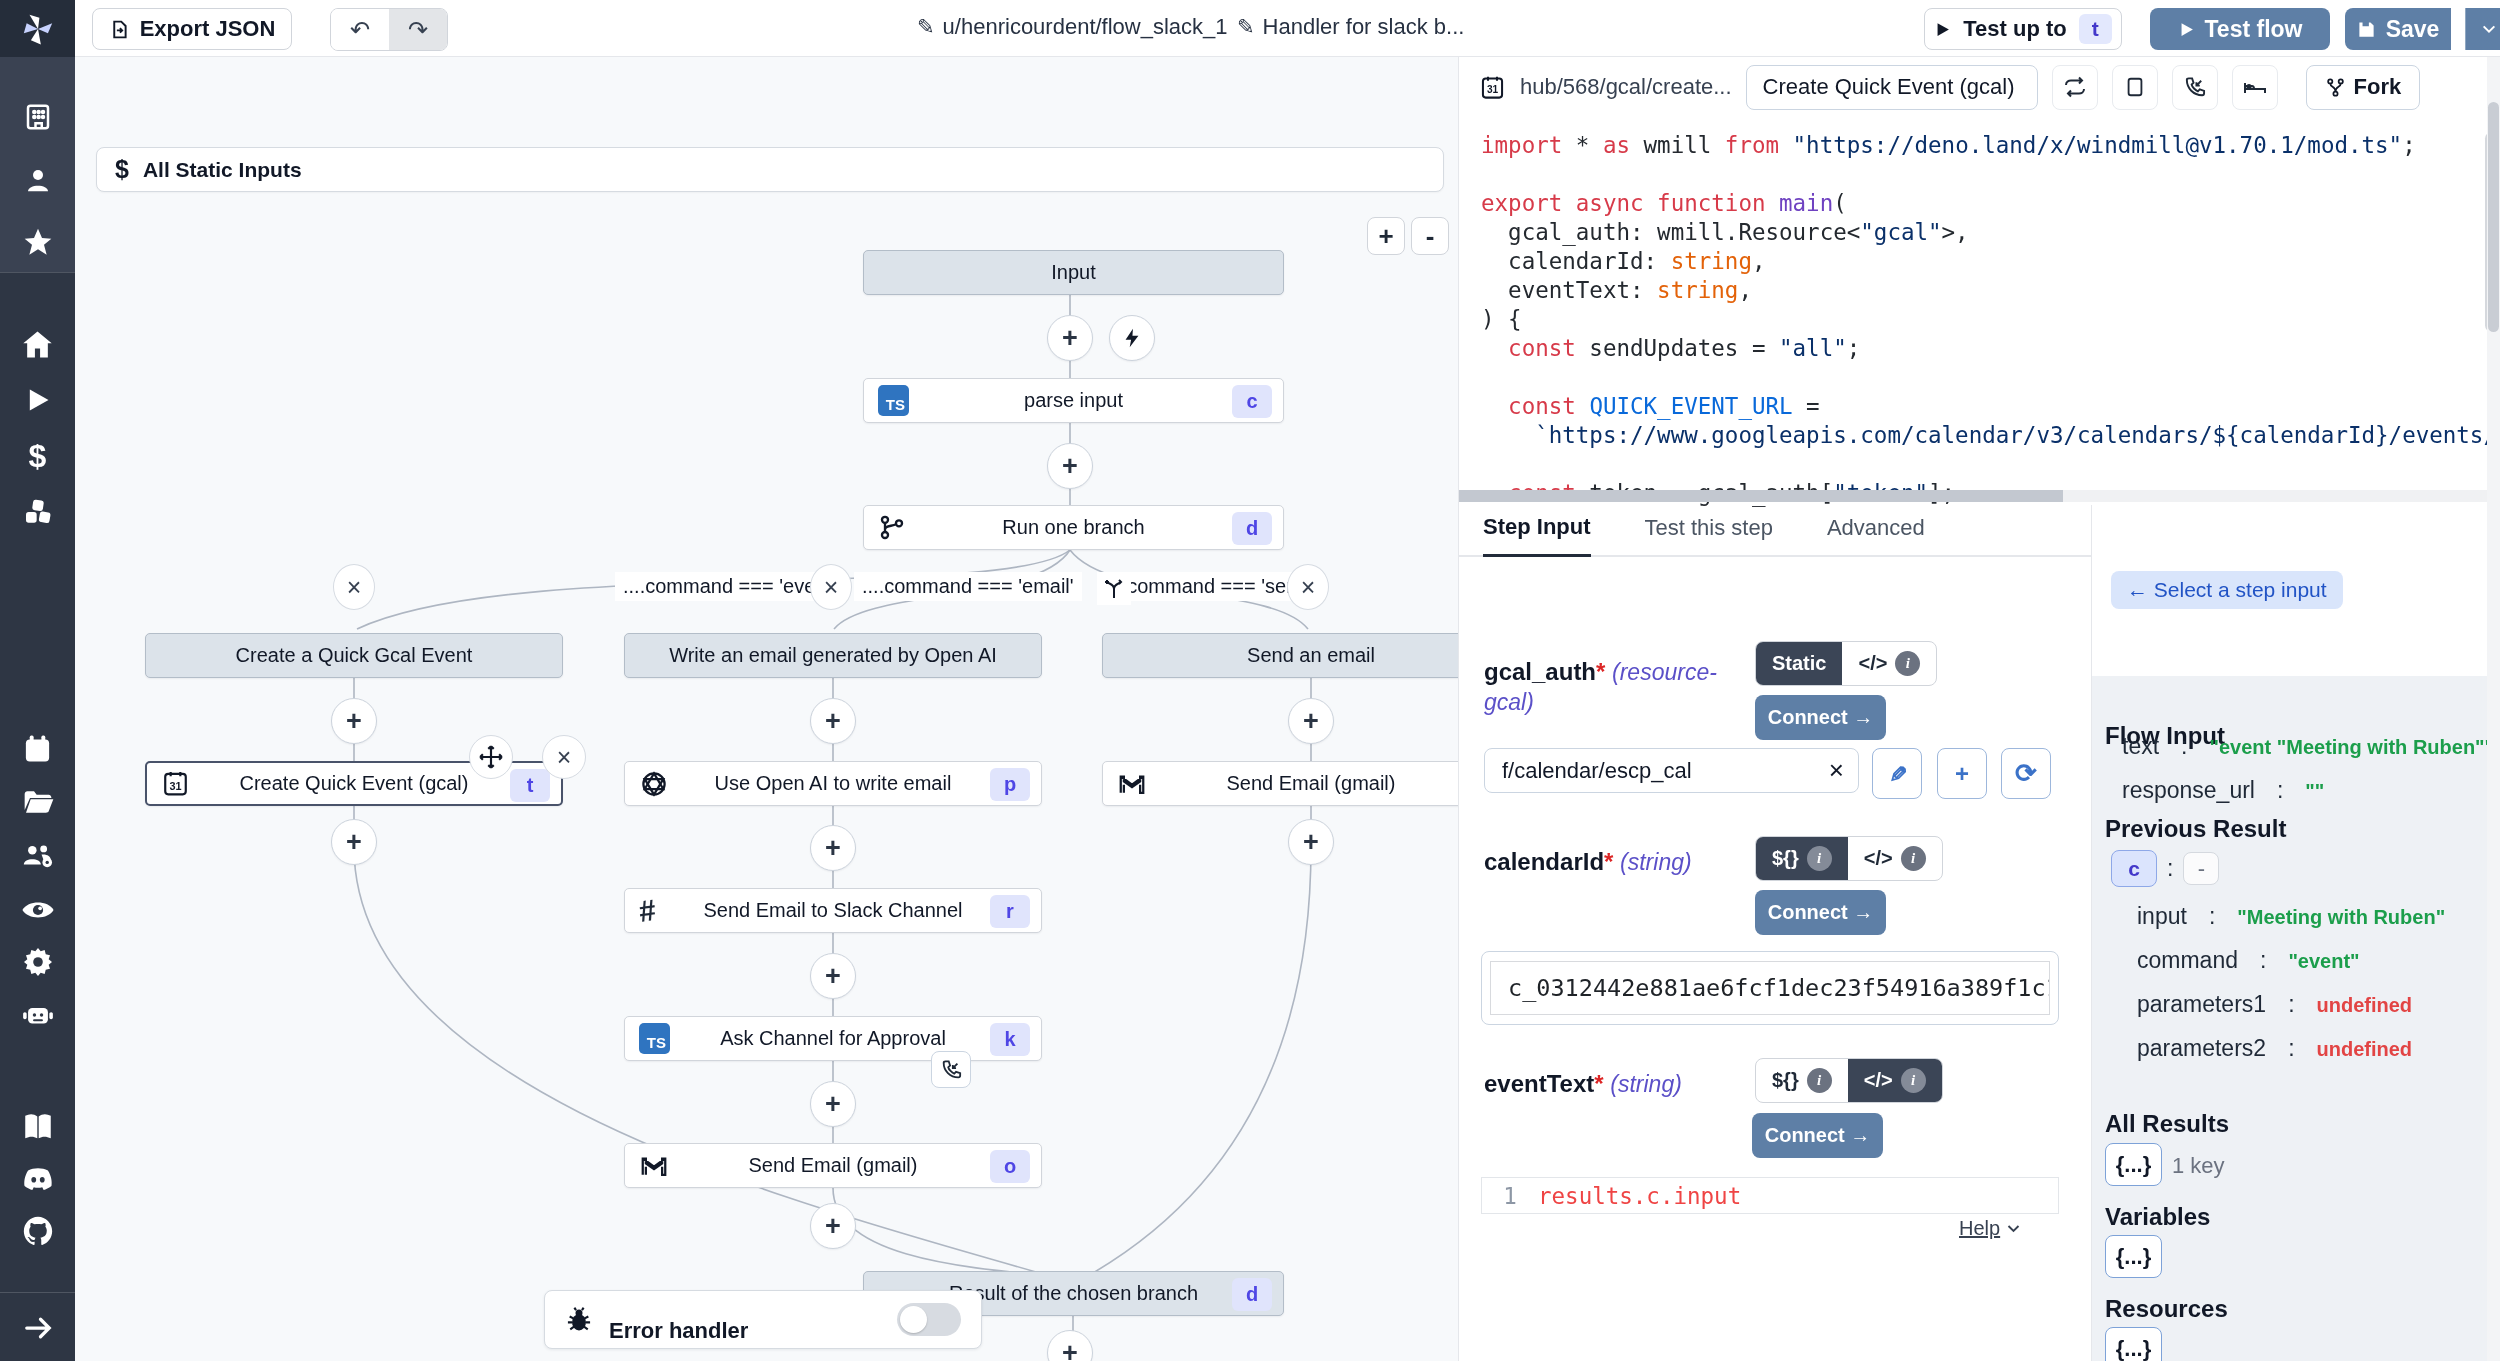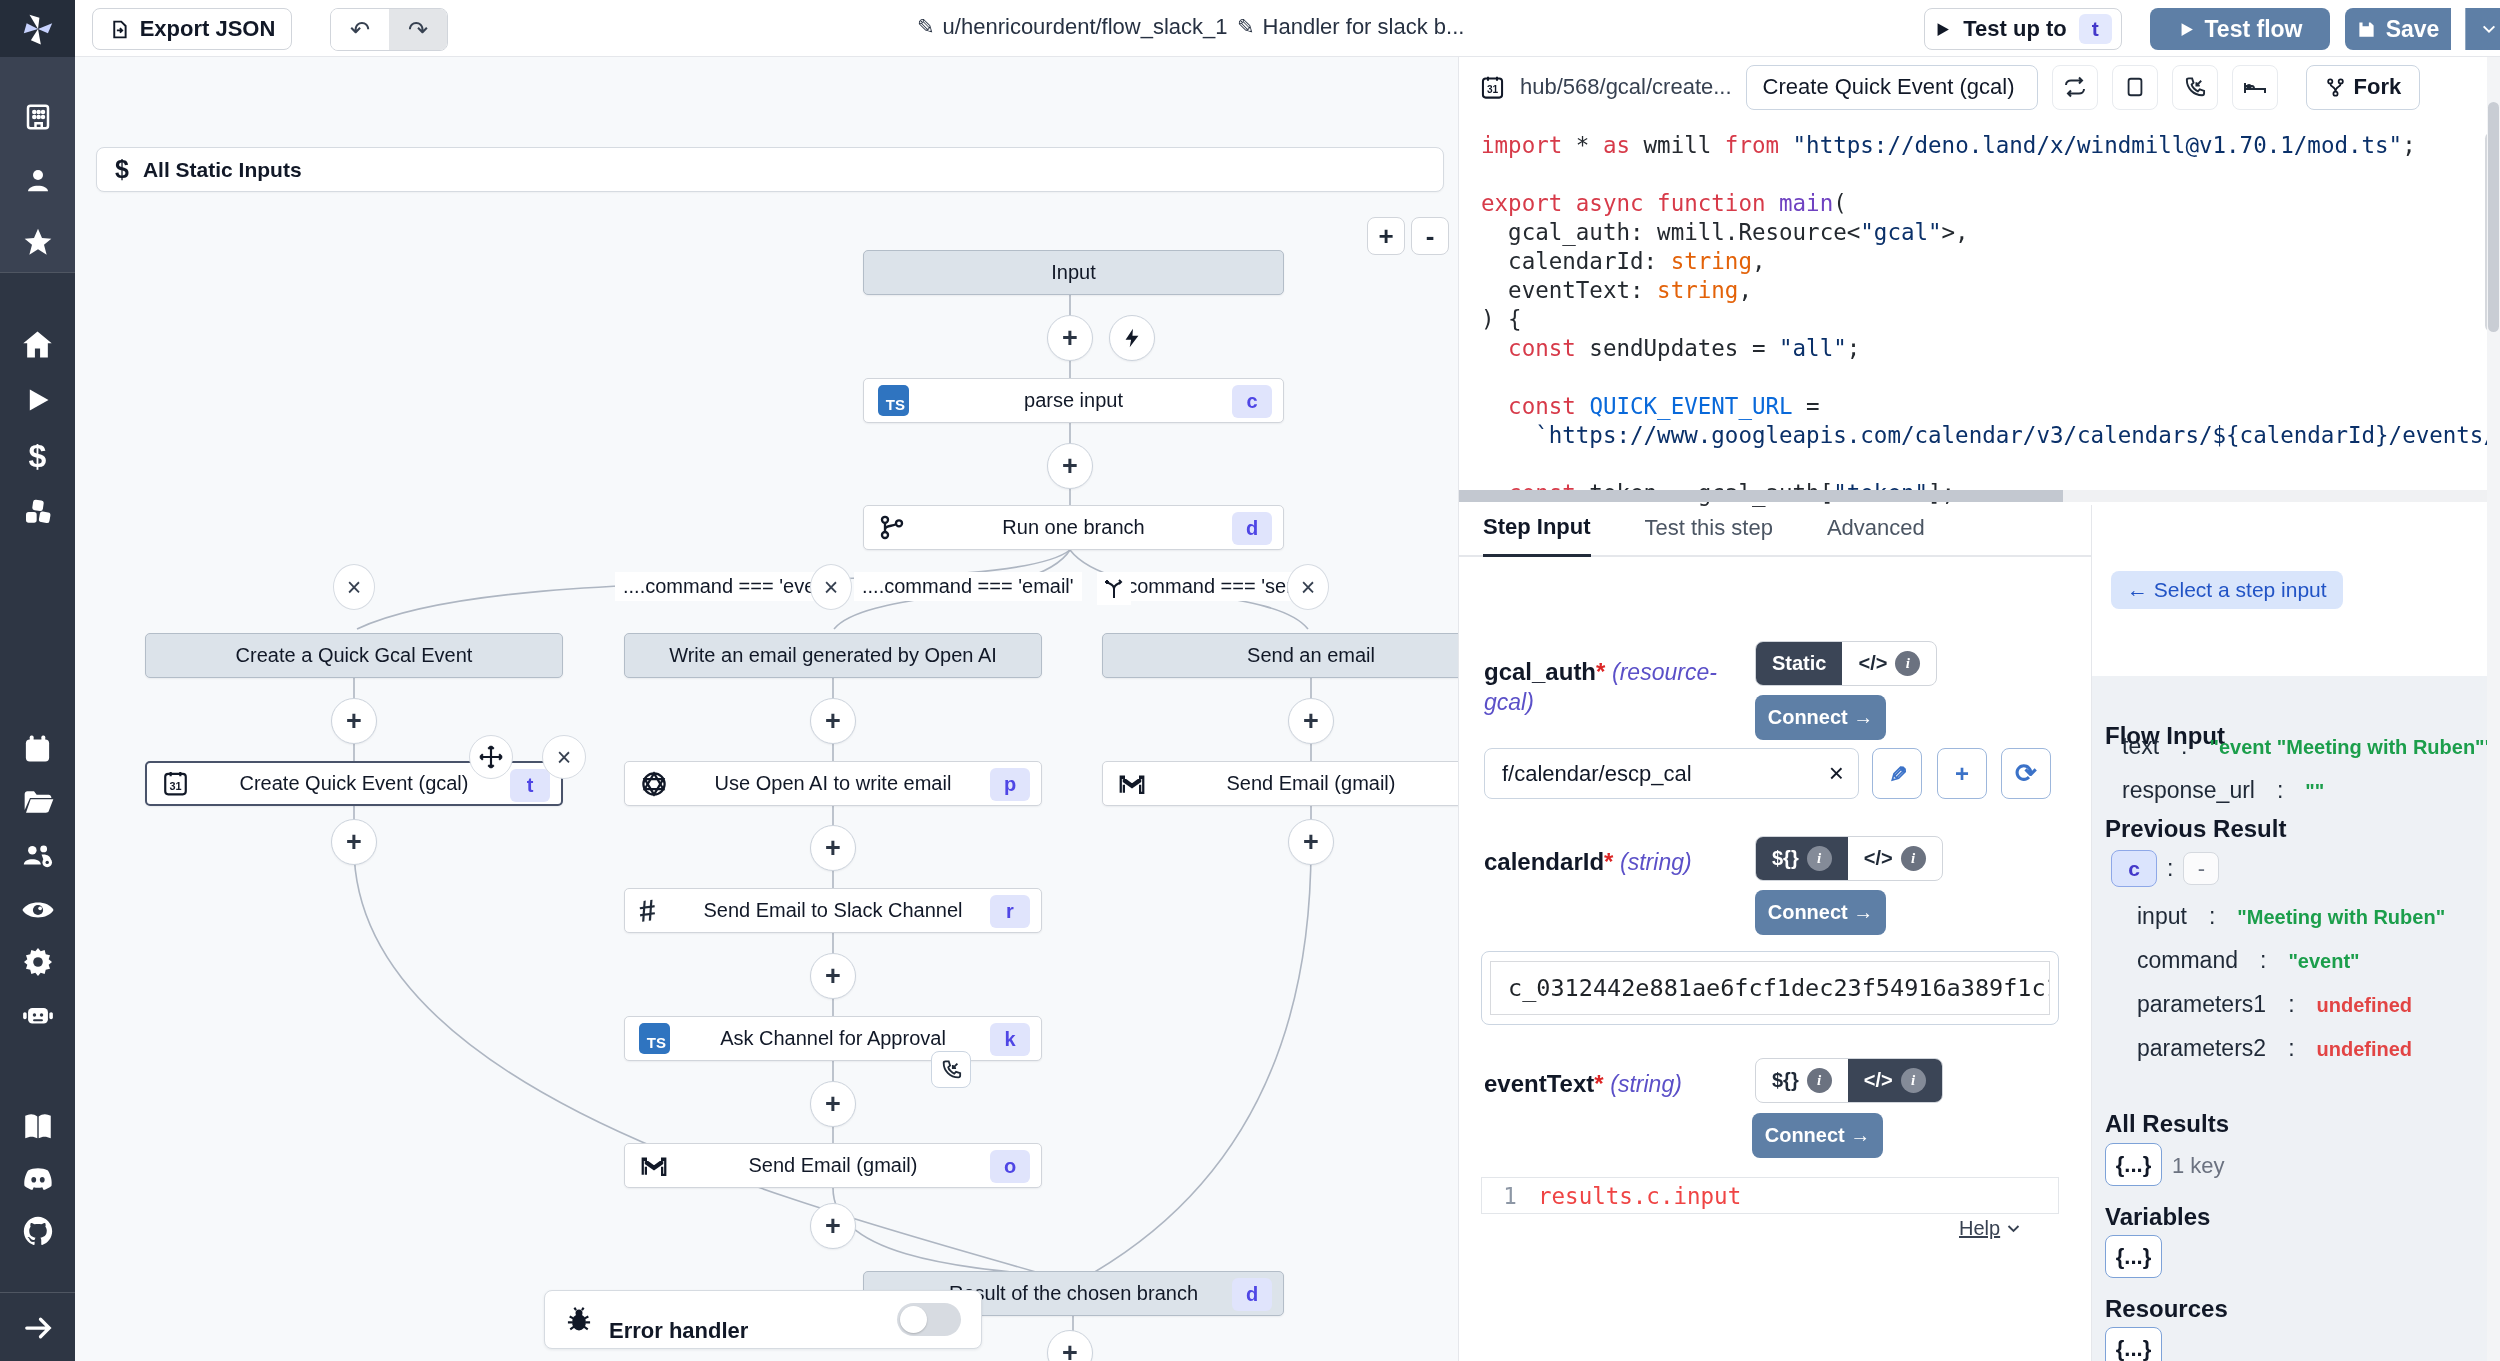--- a/index.html
+++ b/index.html
@@ -70,21 +70,21 @@
   .f-label { position:absolute; font-size:24px; color:#111827; width:265px; line-height:30px; }
   .f-label b { font-weight:700; }
   .f-label .req { color:#dc2626; }
   .f-label i { color:#5b50c8; font-size:23px; }
   .segtoggle { position:absolute; display:flex; border:1px solid #d1d5db; border-radius:8px; overflow:hidden; height:45px; background:#fff; }
   .segtoggle > div { display:flex; align-items:center; justify-content:center; gap:8px; padding:0 16px; font-size:20px; font-weight:700; color:#1f2937; }
   .segtoggle > div.on { background:#3b4556; color:#fff; }
   .info-dot { width:25px; height:25px; border-radius:50%; background:#6b7280; color:#fff; font-size:15px; font-weight:700; font-style:italic; display:flex; align-items:center; justify-content:center; font-family:"Liberation Serif",serif; }
   .on .info-dot { background:#848b98; }
   .connect-btn { position:absolute; width:131px; height:45px; background:#5e7fa6; color:#fff; border-radius:8px; font-size:20px; font-weight:700; display:flex; align-items:center; justify-content:center; }
-  .res-input { position:absolute; left:25px; width:375px; height:51px; border:1px solid #cbd5e1; border-radius:8px; background:#fff; display:flex; align-items:center; font-size:22px; color:#111827; padding:0 14px 0 17px; }
+  .res-input { position:absolute; left:25px; width:375px; height:45px; border:1px solid #cbd5e1; border-radius:8px; background:#fff; display:flex; align-items:center; font-size:22px; color:#111827; padding:0 14px 0 17px; }
   .res-input .xmark { margin-left:auto; font-size:26px; color:#111827; }
   .sq-btn { position:absolute; width:50px; height:51px; border:1.5px solid #9db7dc; border-radius:8px; background:#fff; display:flex; align-items:center; justify-content:center; color:#3b72c8; font-size:24px; font-weight:700; }
   .static-box { position:absolute; left:22px; width:578px; height:74px; border:1px solid #cbd5e1; border-radius:8px; background:#fff; padding:9px 8px; }
   .static-box .inner { width:100%; height:100%; border:1px solid #d8dade; background:#fff; font-family:"DejaVu Sans Mono",monospace; font-size:23.5px; color:#1f2328; display:flex; align-items:center; padding:0 0 0 17px; white-space:nowrap; overflow:hidden; }
   .expr-row { position:absolute; left:22px; width:578px; height:37px; border:1px solid #e3e6ea; background:#fff; display:flex; align-items:center; font-family:"DejaVu Sans Mono",monospace; font-size:22.5px; }
   .expr-row .ln { width:56px; text-align:center; color:#8d97a5; }
   .expr-row .ex { color:#ef4444; }
   #help-link { position:absolute; font-size:20px; color:#374151; display:flex; align-items:center; gap:6px; }
   #help-link span { text-decoration:underline; }
 

